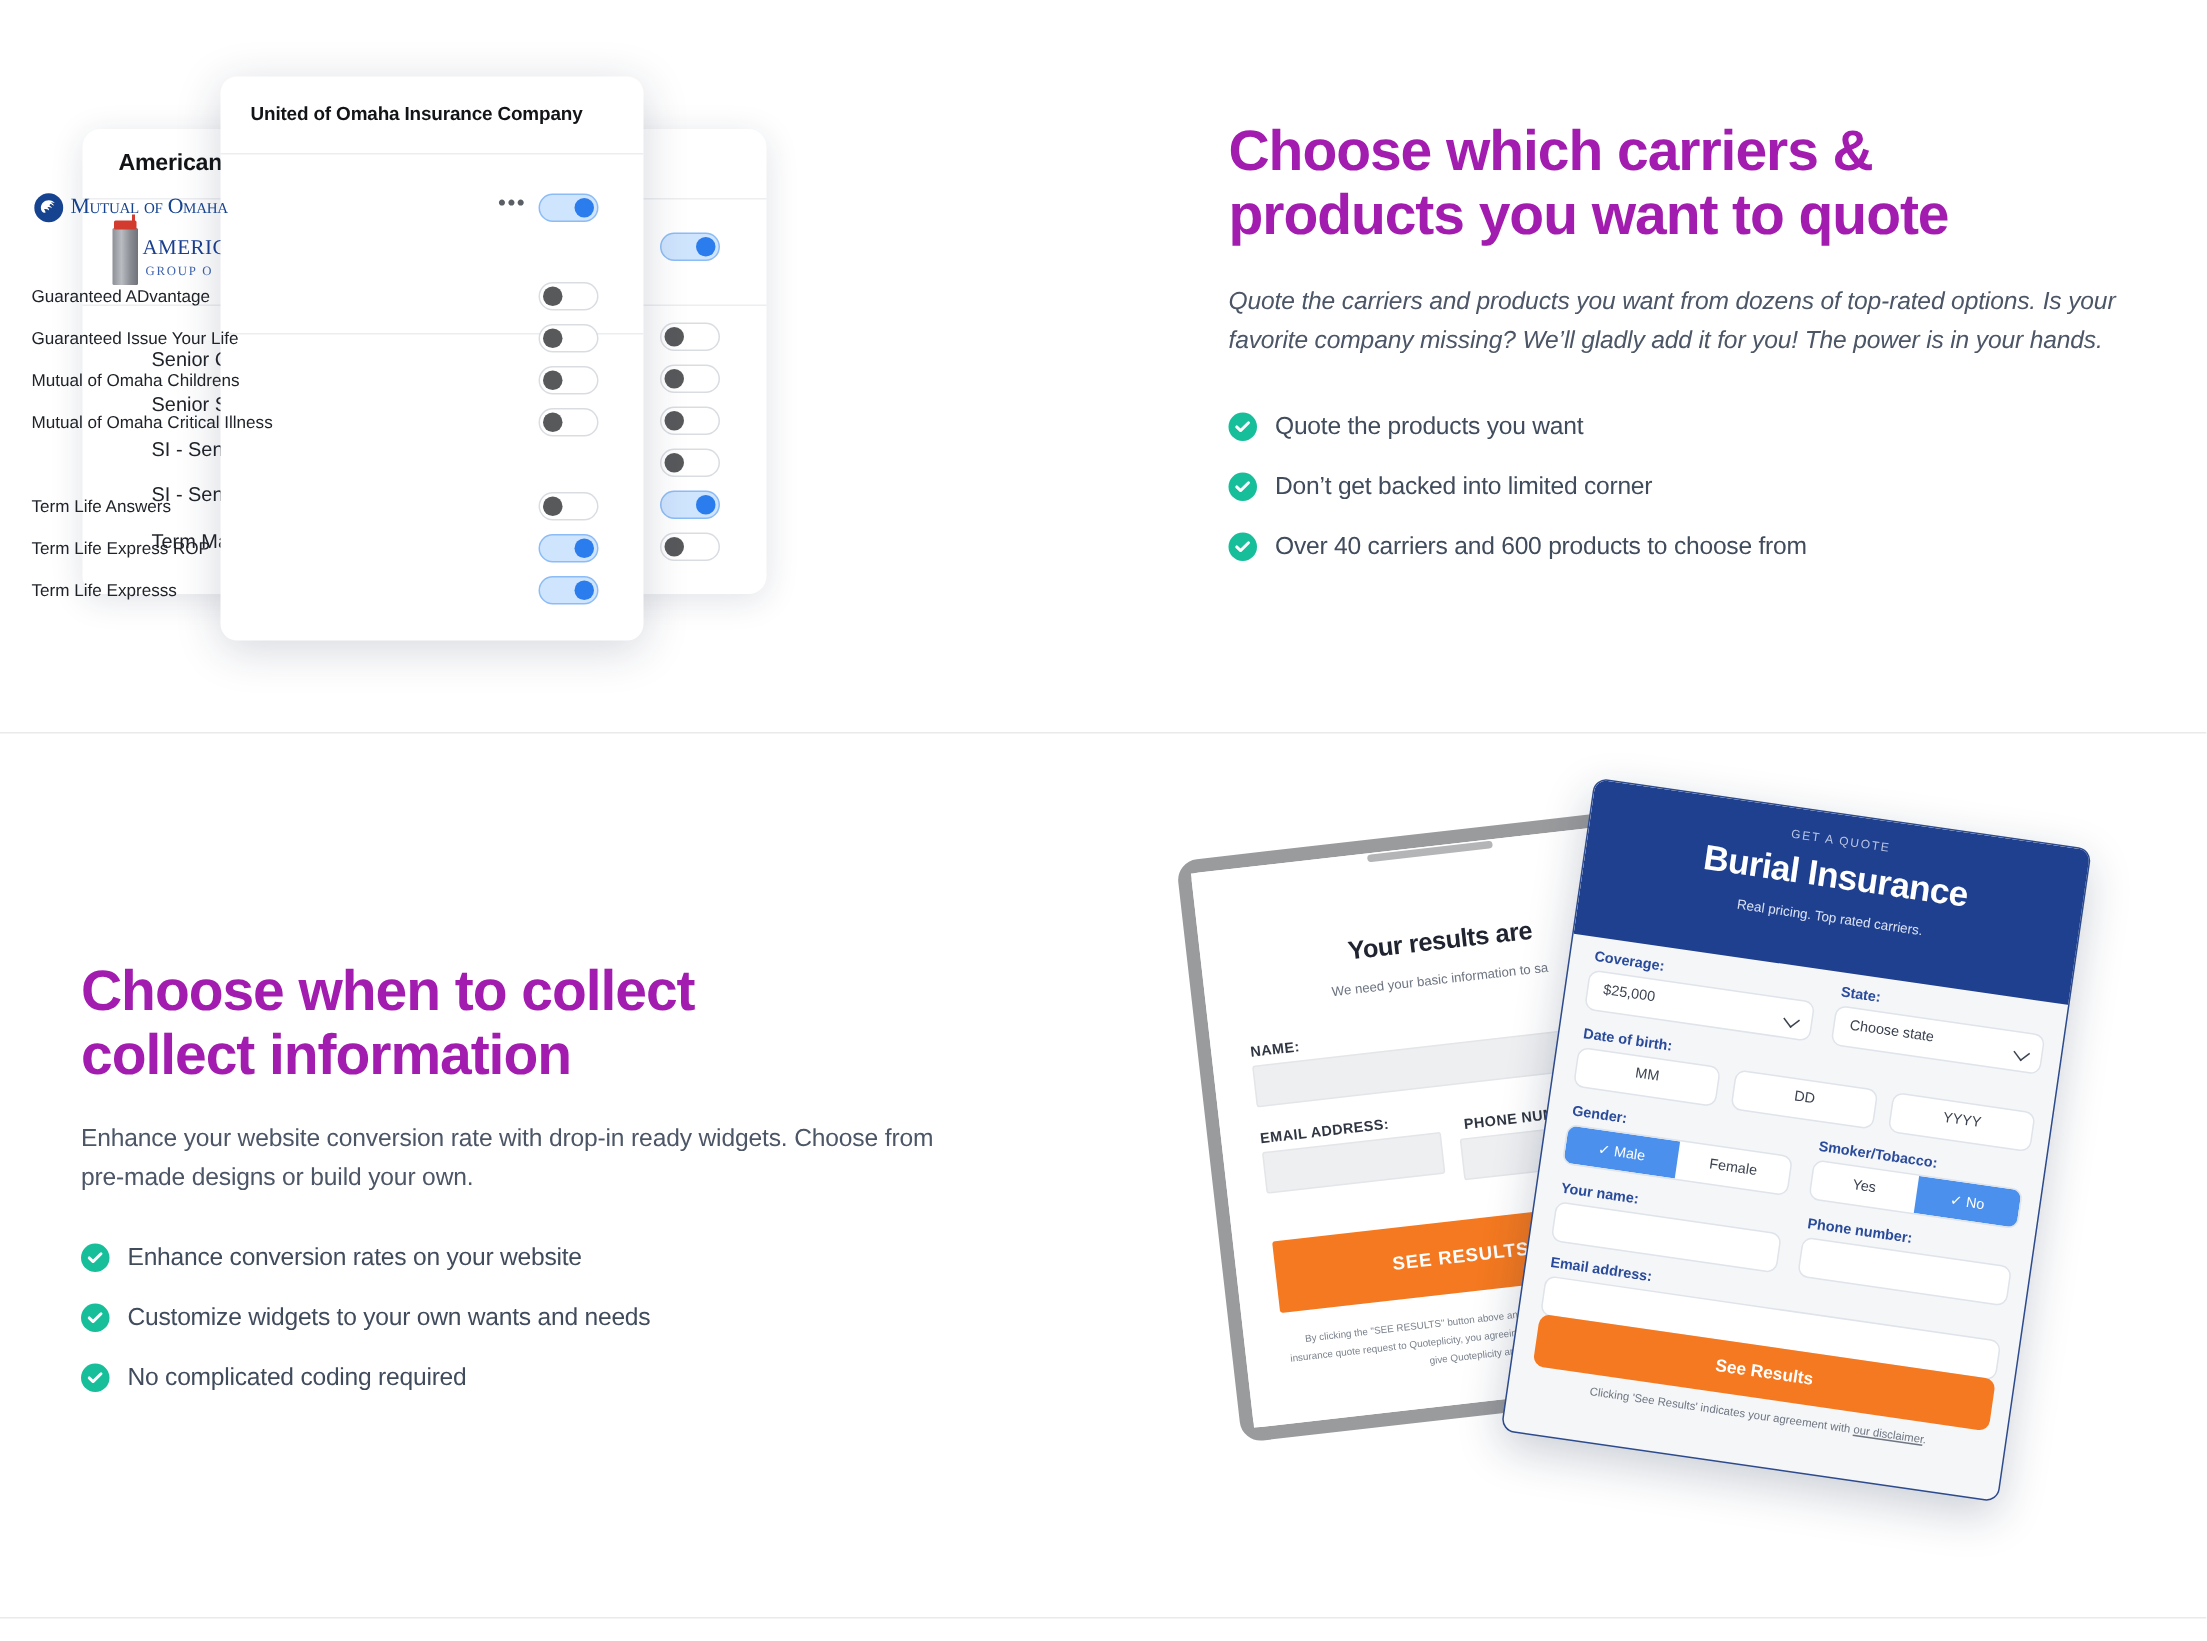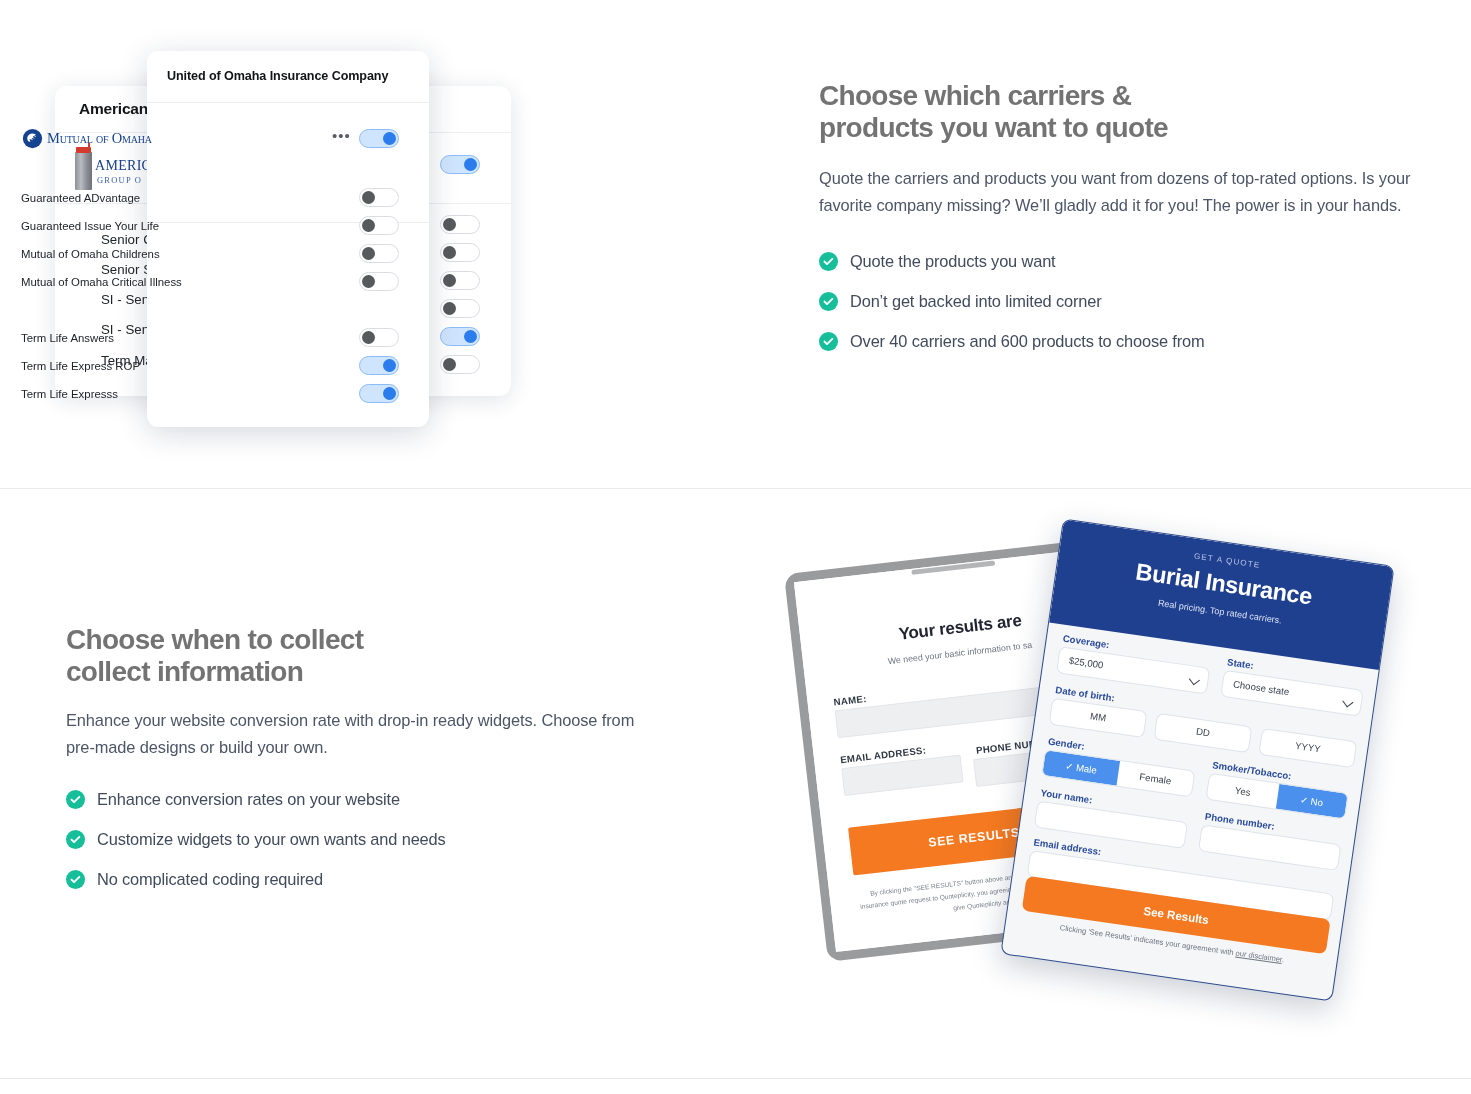--- a/index.html
+++ b/index.html
@@ -109,42 +109,42 @@
 
   .pp-row { position: absolute; left: 0; width: 282px; height: 28px; }
   .pp-label {
     position: absolute; left: 21px; top: 0;
     font-size: 11.4px; color: #20242a; white-space: nowrap; line-height: 16px;
   }
   .pp-tog { position: absolute; left: 359px; top: -2px; }
 
   
   .heading {
-    font-size: 28px; font-weight: bold; color: #737373;
+    font-size: 38px; font-weight: bold; color: #a21caf;
     line-height: 1.13; letter-spacing: -0.7px;
   }
   .body-copy {
     font-size: 16.4px; color: #4c5666; line-height: 1.62; letter-spacing: -0.1px;
   }
   .bullets { list-style: none; text-align: right; }
   .bullet { display: flex; align-items: center; }
   .check-icon {
     flex: 0 0 auto; width: 19px; height: 19px; border-radius: 50%;
     background: #16be9a; display: flex; align-items: center; justify-content: center;
     margin-right: 12px;
   }
   .check-icon svg { display: block; }
   .bullet-label { font-size: 16.4px; color: #404b5c; letter-spacing: -0.15px; }
 
   .sec1-text { position: absolute; left: 819px; top: 80px; width: 620px; }
-  .sec1-text .body-copy { margin-top: 22px; width: 605px; }
+  .sec1-text .body-copy { margin-top: 22px; width: 605px; font-style: italic; }
   .sec1-text .bullets { margin-top: 34px; }
   .sec1-text .bullet { margin-bottom: 21px; }
 
-  .sec2-text { position: absolute; left: 54px; top: 624px; width: 600px; margin-left: 12px; }
+  .sec2-text { position: absolute; left: 54px; top: 640px; width: 600px; }
   .sec2-text .body-copy { margin-top: 20px; width: 580px; }
   .sec2-text .bullets { margin-top: 30px; }
   .sec2-text .bullet { margin-bottom: 21px; }
 
   
   .sec2-visual { position: absolute; left: 780px; top: 520px; width: 680px; height: 540px; }
 
   
   .tablet {
     position: absolute; left: 25px; top: 35px;

